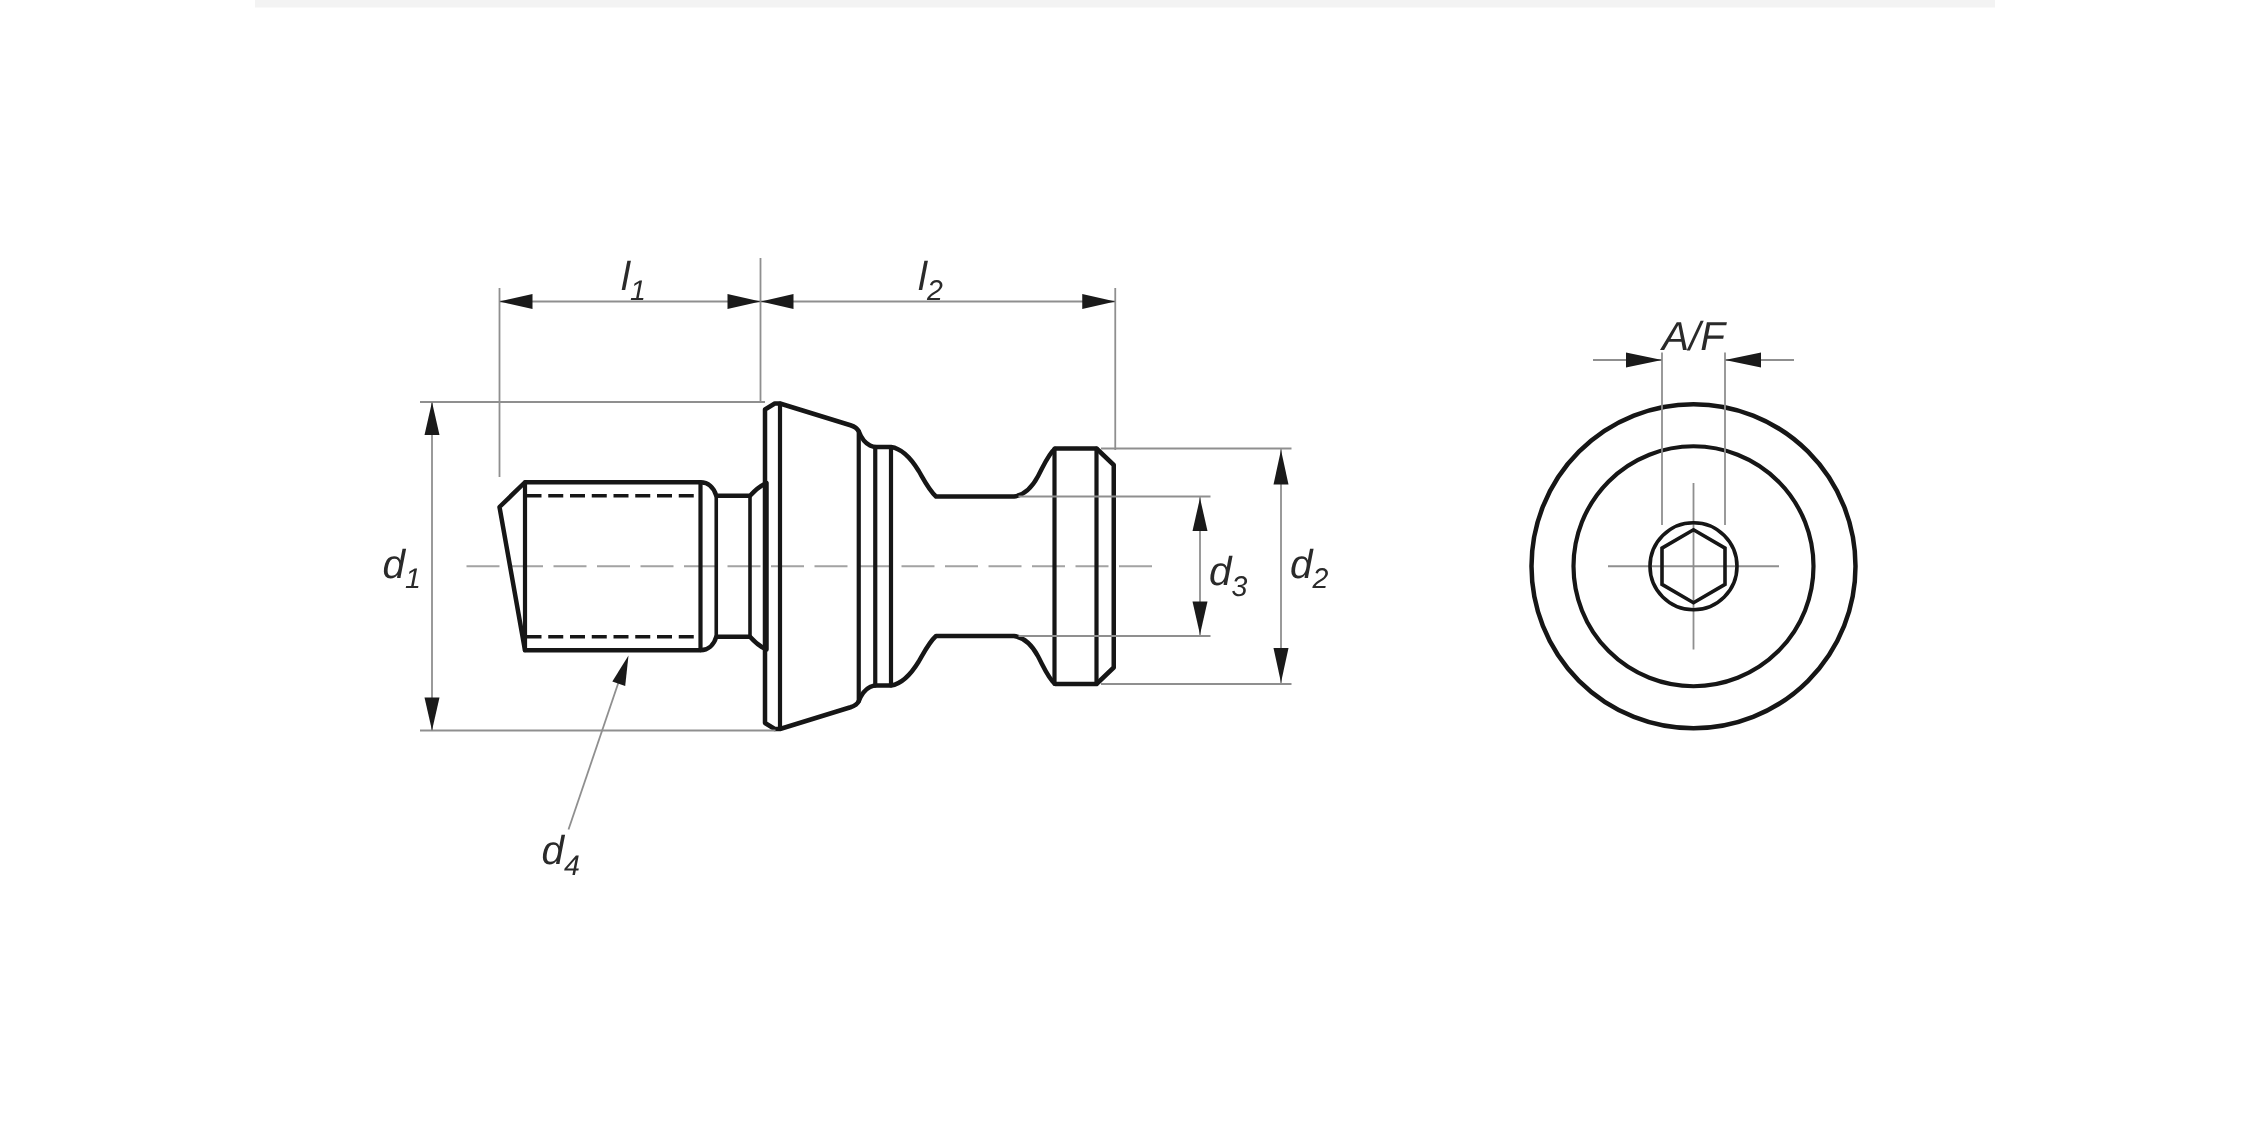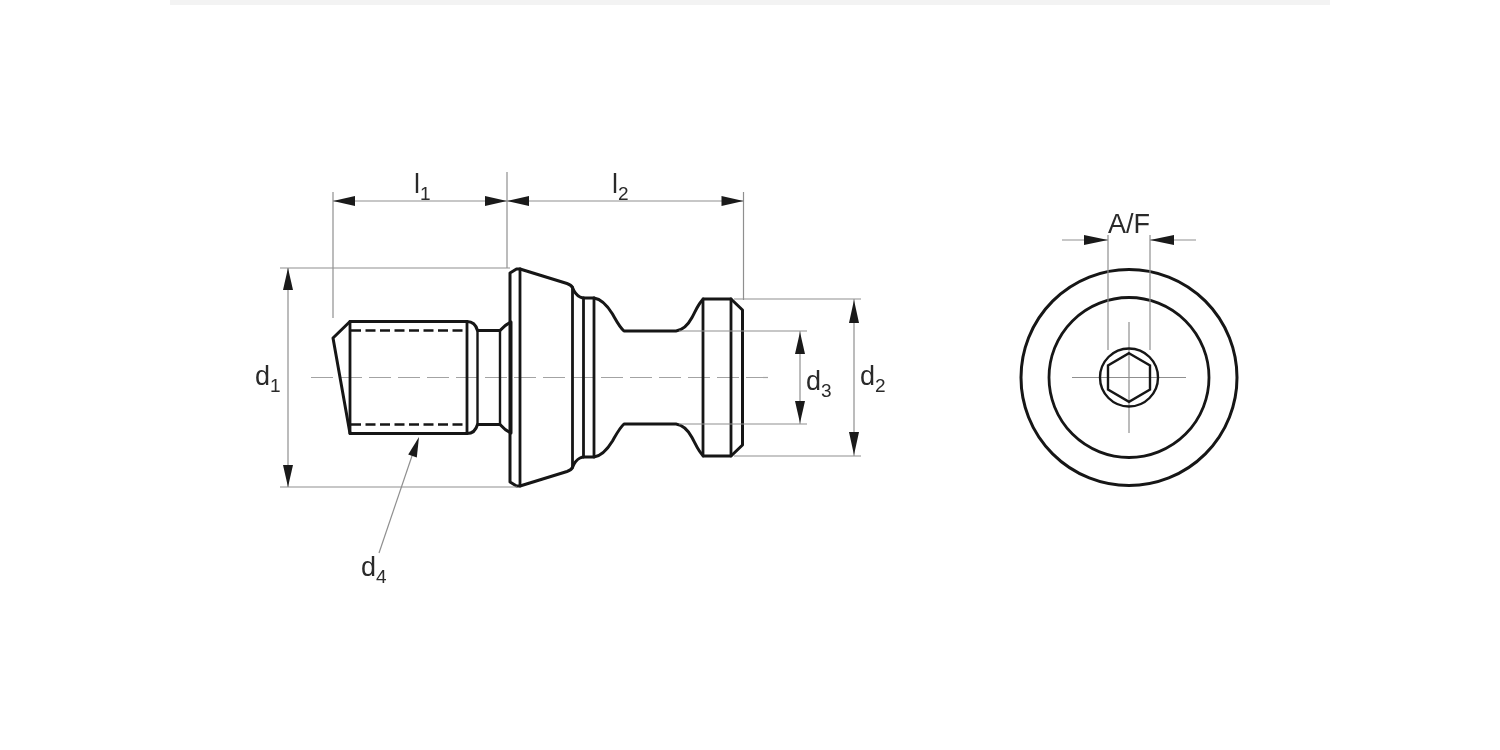--- a/index.html
+++ b/index.html
@@ -5,21 +5,21 @@
   :root{
     --outline:#161616;
     --thin_line:#8f8f8f;
     --centerline:#a3a3a3;
     --arrow:#1a1a1a;
     --text:#2a2a2a;
     --top_bar:#f3f3f3;
     --bg:#ffffff;
   }
   html,body{margin:0;padding:0;background:var(--bg);}
-  .stage{position:relative;width:1500px;height:750px;background:var(--bg);overflow:hidden;}
+  .stage{position:relative;width:1500px;height:750px;background:var(--bg);overflow:hidden;font-style:italic;}
   svg{display:block;}
   .outline{stroke:var(--outline);stroke-width:3;fill:none;stroke-linejoin:round;stroke-linecap:round;}
   .edge{stroke:var(--outline);stroke-width:2.8;fill:none;stroke-linecap:round;}
   .edge-light{stroke:var(--outline);stroke-width:2.4;fill:none;stroke-linecap:round;}
   .hidden-line{stroke:var(--outline);stroke-width:2.4;fill:none;stroke-dasharray:10 4.5;}
   .thin{stroke:var(--thin_line);stroke-width:1.2;fill:none;}
   .center{stroke:var(--centerline);stroke-width:1.2;fill:none;stroke-dasharray:22 7;}
   .arrow{fill:var(--arrow);stroke:none;}
   .lbl{font-family:"Liberation Sans","DejaVu Sans",sans-serif;font-size:27px;fill:var(--text);}
   .lbl .sub{font-size:19px;}

